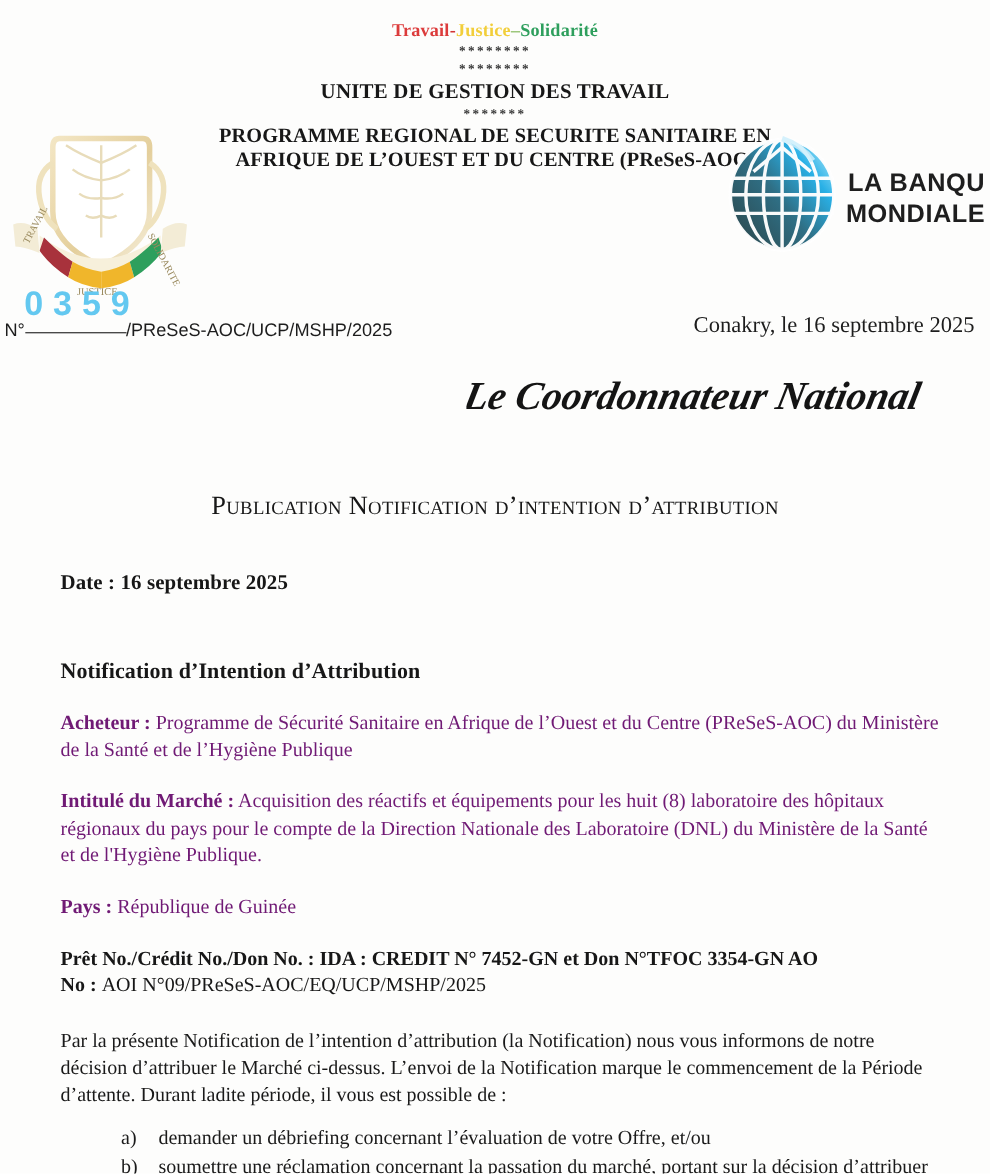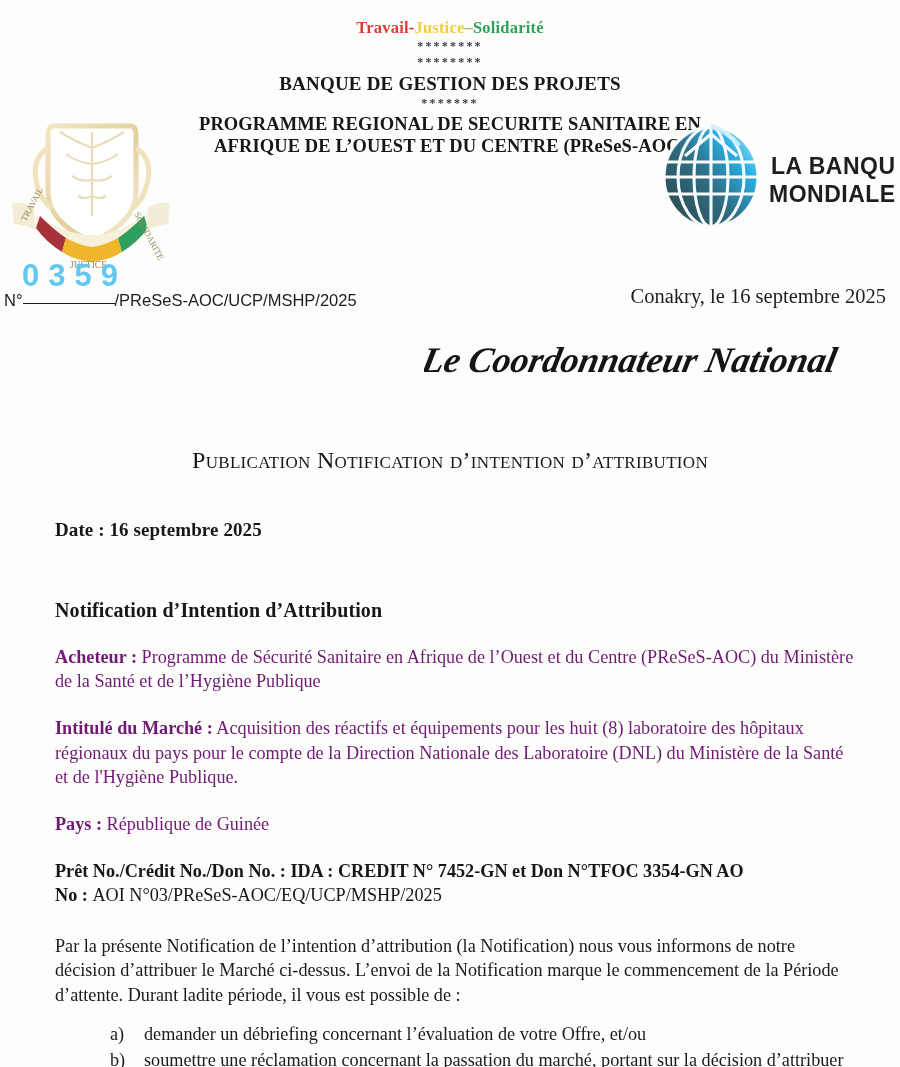--- a/index.html
+++ b/index.html
@@ -219,21 +219,21 @@
 <body>
 
 <div class="page">
 
   <div class="header-block">
     <div class="devise">
       <span class="w-travail">Travail</span><span class="w-sep1">-</span><span class="w-justice">Justice</span><span class="w-sep2">–</span><span class="w-solid">Solidarité</span>
     </div>
     <div class="stars">********</div>
     <div class="stars">********</div>
-    <div class="unite">BANQUE DE GESTION DES PROJETS</div>
+    <div class="unite">UNITE DE GESTION DES TRAVAIL</div>
     <div class="stars">*******</div>
     <div class="programme">PROGRAMME REGIONAL DE SECURITE SANITAIRE EN AFRIQUE DE L’OUEST ET DU CENTRE (PReSeS-AOC)</div>
   </div>
 
   <div class="coat-arms">
     <svg viewBox="0 0 170 180" width="170" height="180" aria-hidden="true">
       <defs>
         <linearGradient id="goldg" x1="0" y1="0" x2="1" y2="1">
           <stop offset="0%" stop-color="#f3e6c4"></stop>
           <stop offset="55%" stop-color="#e4cf9c"></stop>
@@ -338,21 +338,21 @@
 
     <div class="para">
       <b>Pays :</b>
       <span>République de Guinée</span>
     </div>
 
     <div class="para-bold">
       <span>Prêt No./Crédit No./Don No. :</span>
       <span>IDA : CREDIT N° 7452-GN et Don N°TFOC 3354-GN AO</span><br>
       <span>No :</span>
-      <span class="light">AOI N°03/PReSeS-AOC/EQ/UCP/MSHP/2025</span>
+      <span class="light">AOI N°09/PReSeS-AOC/EQ/UCP/MSHP/2025</span>
     </div>
 
     <div class="flow">Par la présente Notification de l’intention d’attribution (la Notification) nous vous informons de notre décision d’attribuer le Marché ci-dessus. L’envoi de la Notification marque le commencement de la Période d’attente. Durant ladite période, il vous est possible de :</div>
 
     <div class="opt-list">
       <div class="opt-item">
         <span class="opt-marker">a)</span>
         <span class="opt-text">demander un débriefing concernant l’évaluation de votre Offre, et/ou</span>
       </div>
       <div class="opt-item">

